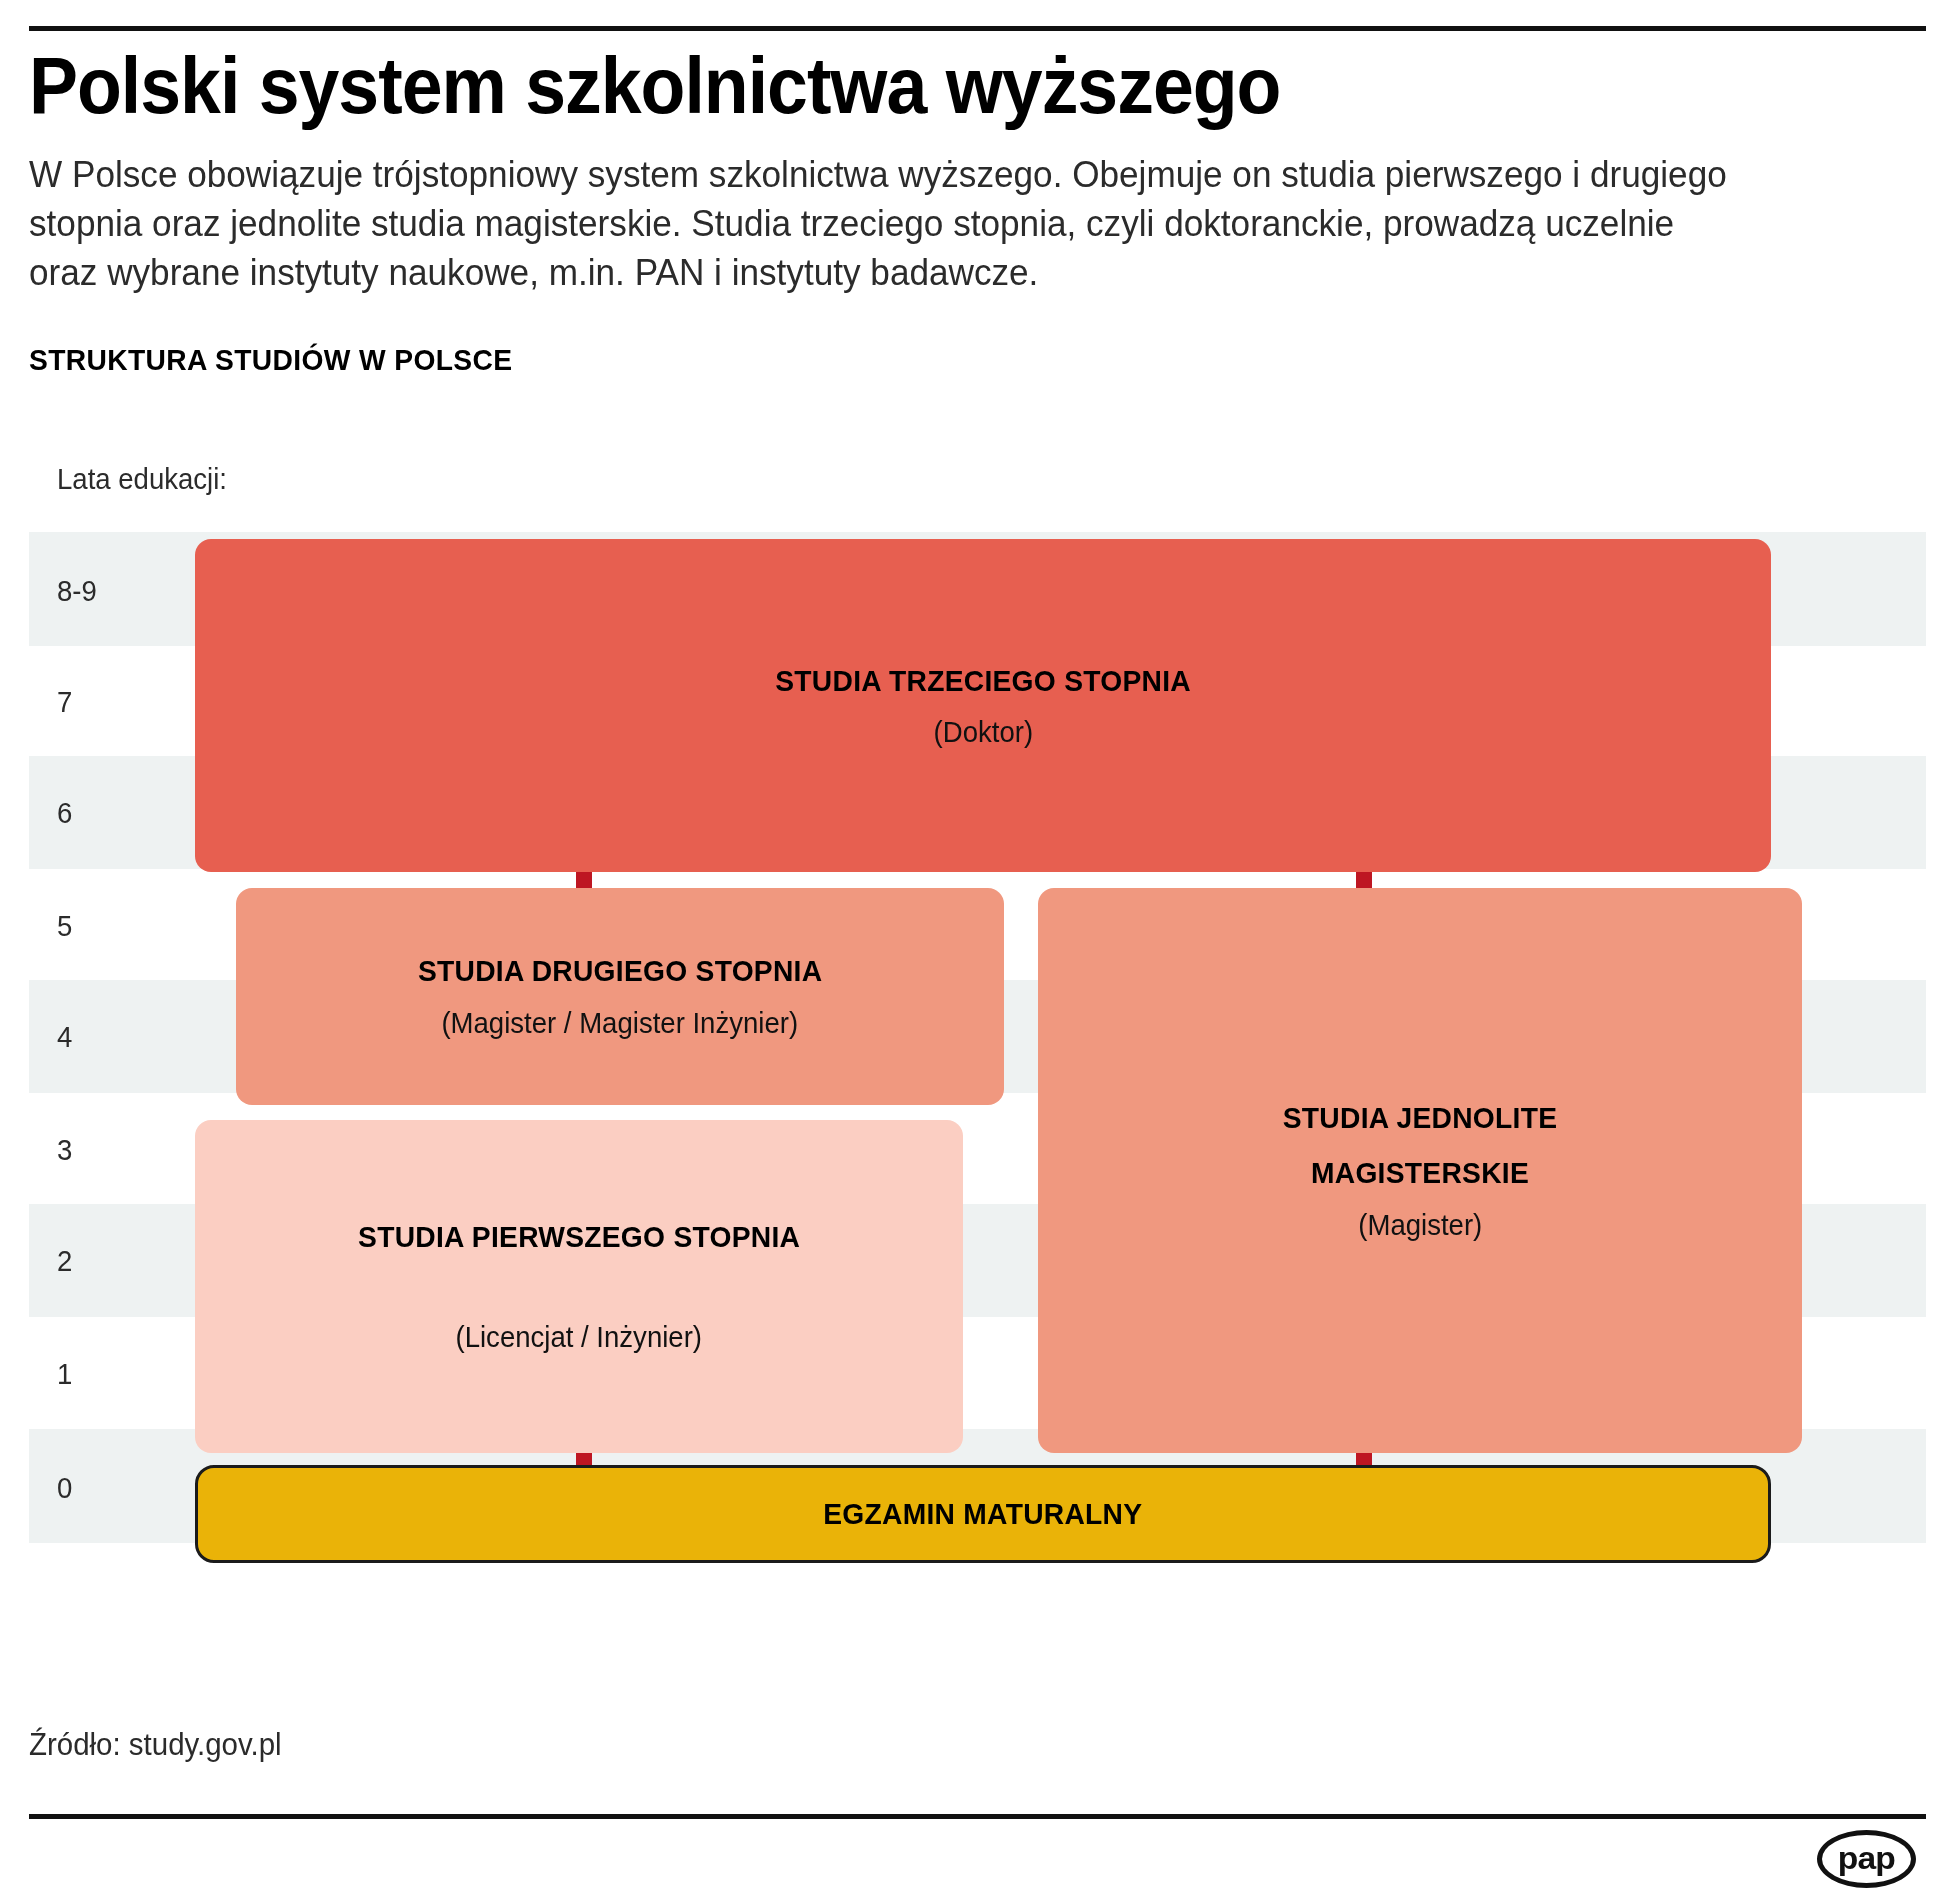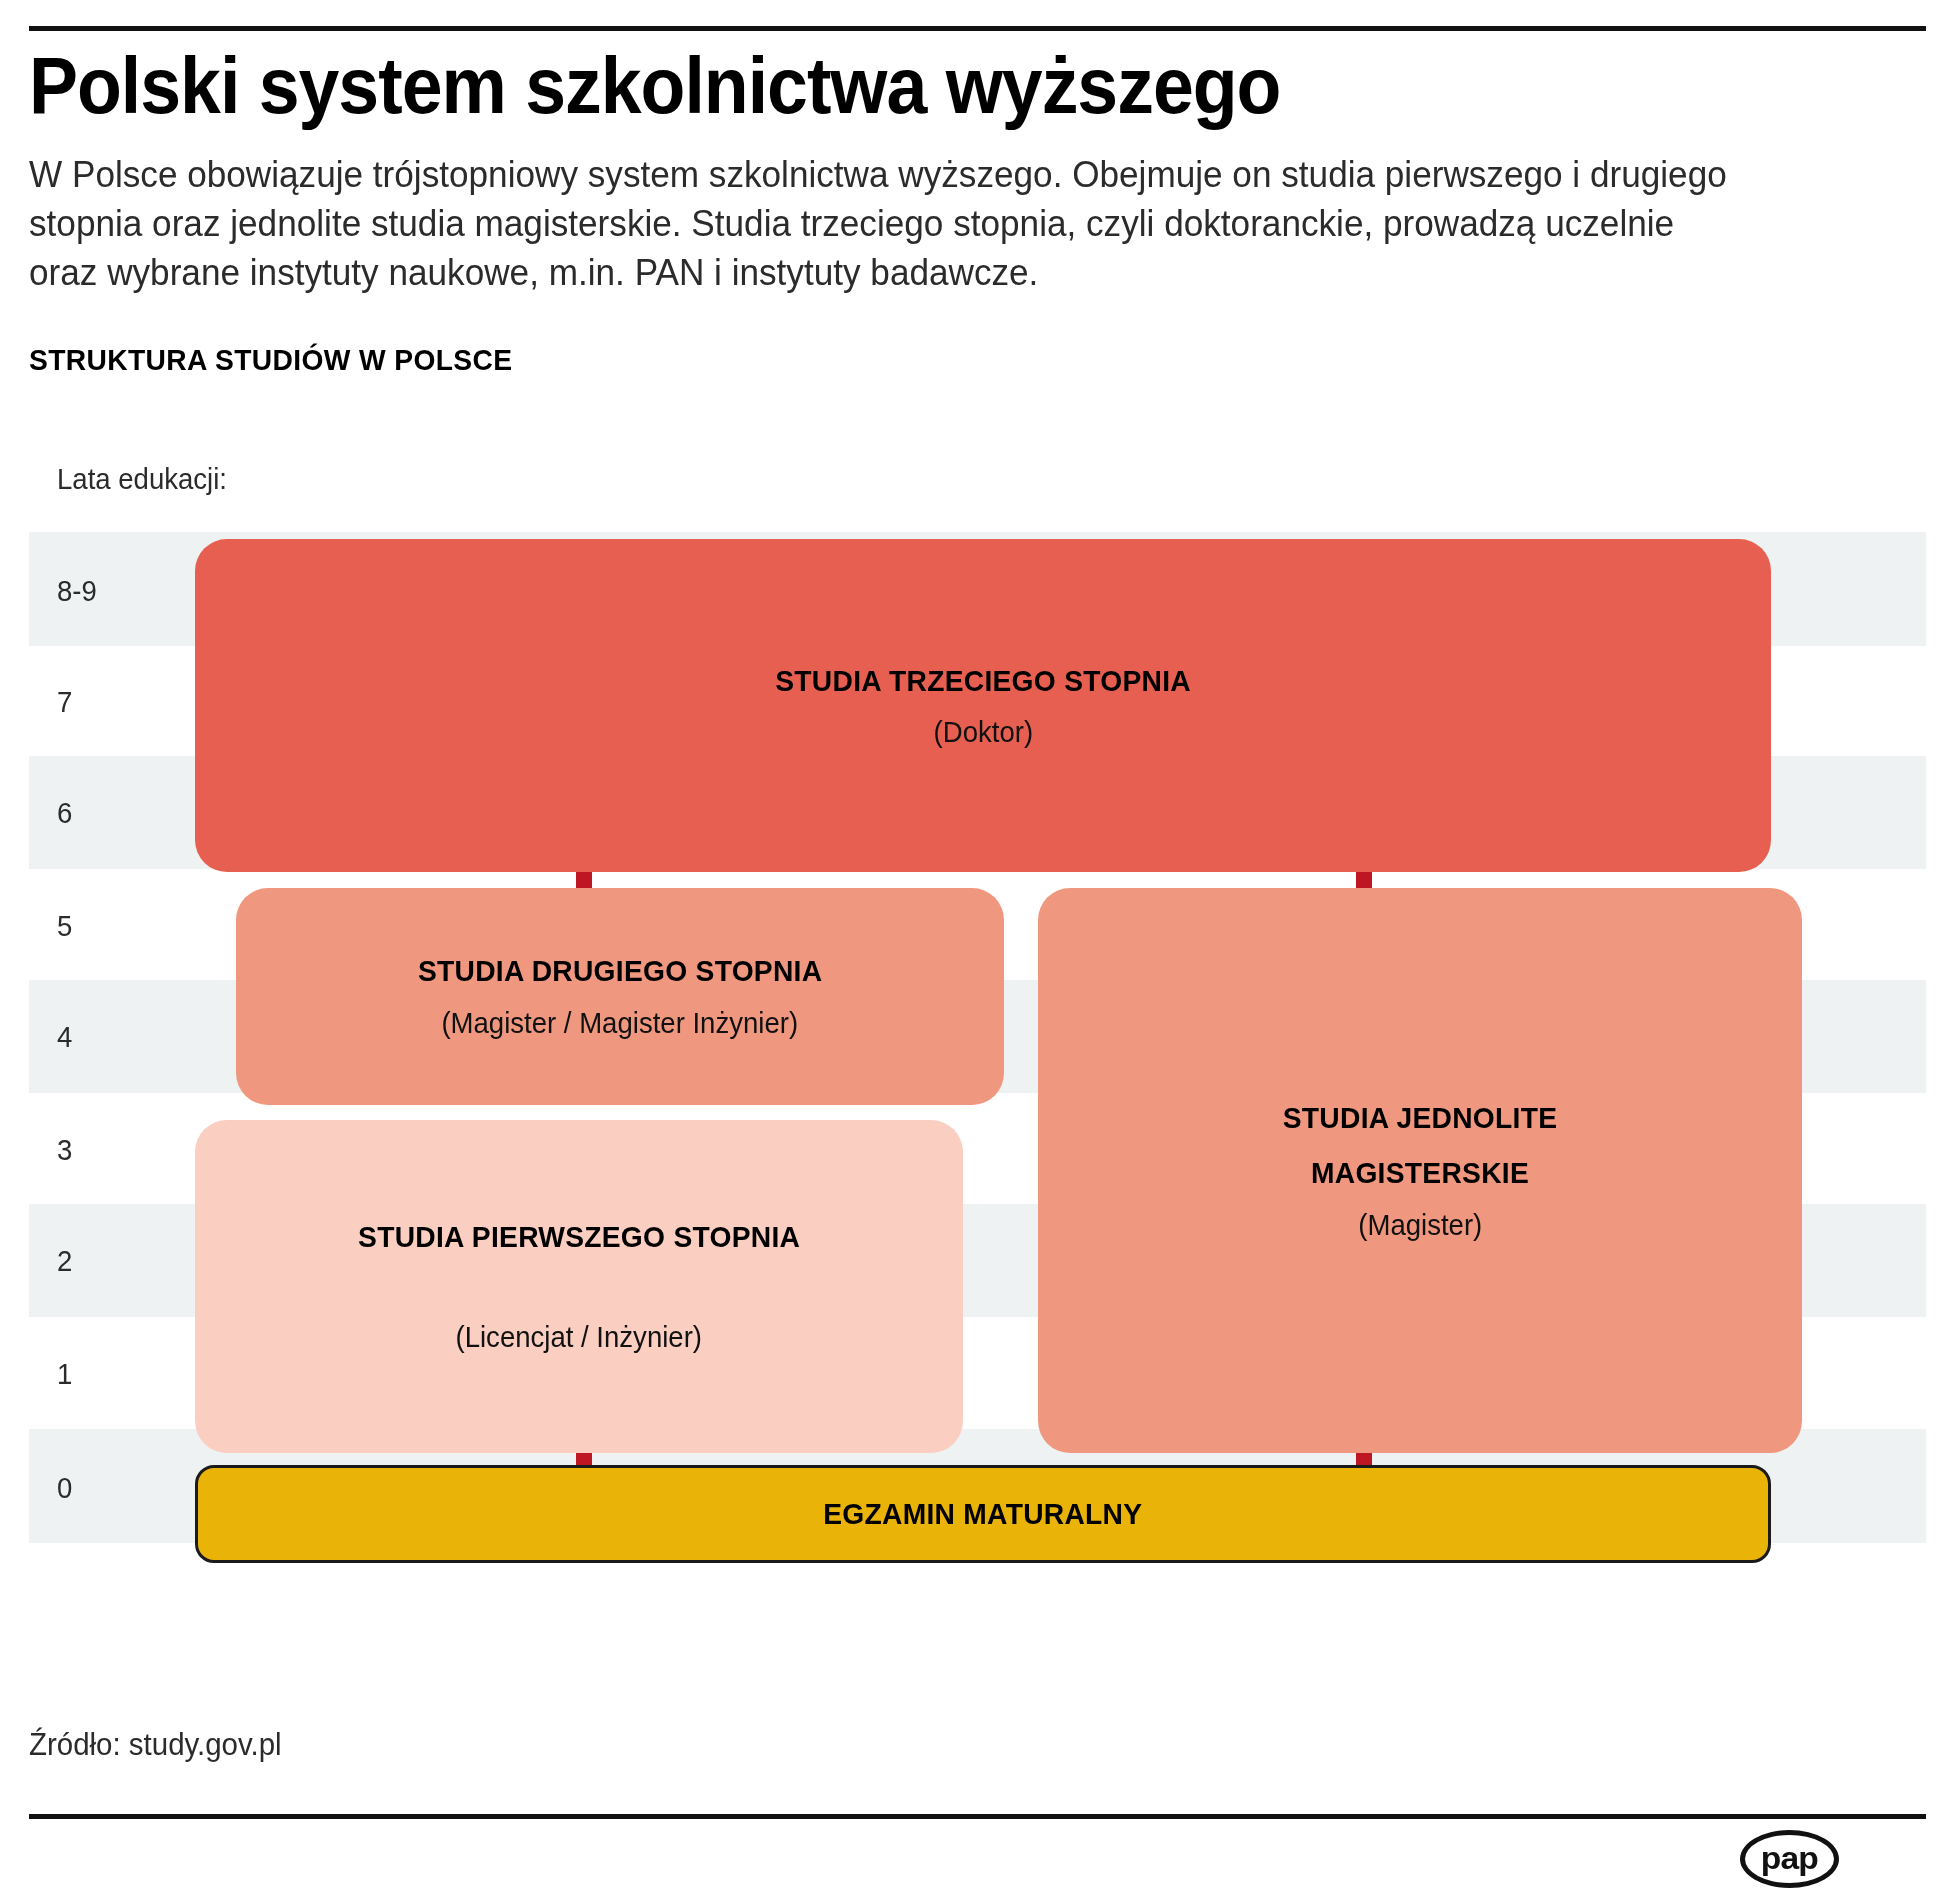--- a/index.html
+++ b/index.html
@@ -64,21 +64,21 @@
   .rowband.plain{background:#ffffff;}
   .rowlabel{
     position:absolute;left:28px;
     font-size:29px;color:#2b2b2b;font-weight:400;
     transform:scaleX(0.95);transform-origin:left center;
     white-space:nowrap;
   }
 
   
   .box{
-    position:absolute;border-radius:32px;
+    position:absolute;border-radius:16px;
     display:flex;flex-direction:column;
     align-items:center;justify-content:center;
     text-align:center;
     box-sizing:border-box;
   }
   .box .b-title{
     font-size:30px;font-weight:800;color:#000;
     letter-spacing:0.3px;line-height:1.45;
     transform:scaleX(0.94);
     white-space:nowrap;
@@ -115,21 +115,21 @@
   }
 
   
   .source{
     position:absolute;left:29px;top:1727px;
     font-size:31px;font-weight:400;color:#2b2b2b;
     transform:scaleX(0.95);transform-origin:left top;
     white-space:nowrap;
   }
   .logo{
-    position:absolute;left:1740px;top:1830px;
+    position:absolute;left:1817px;top:1830px;
     width:89px;height:48px;
     border:5.1px solid #111;border-radius:50%;
     display:flex;align-items:center;justify-content:center;
   }
   .logo span{
     font-size:32px;font-weight:800;color:#111;
     letter-spacing:-0.7px;line-height:1;
     transform:scaleX(1.05) translateY(-1.5px);
   }
 </style>

